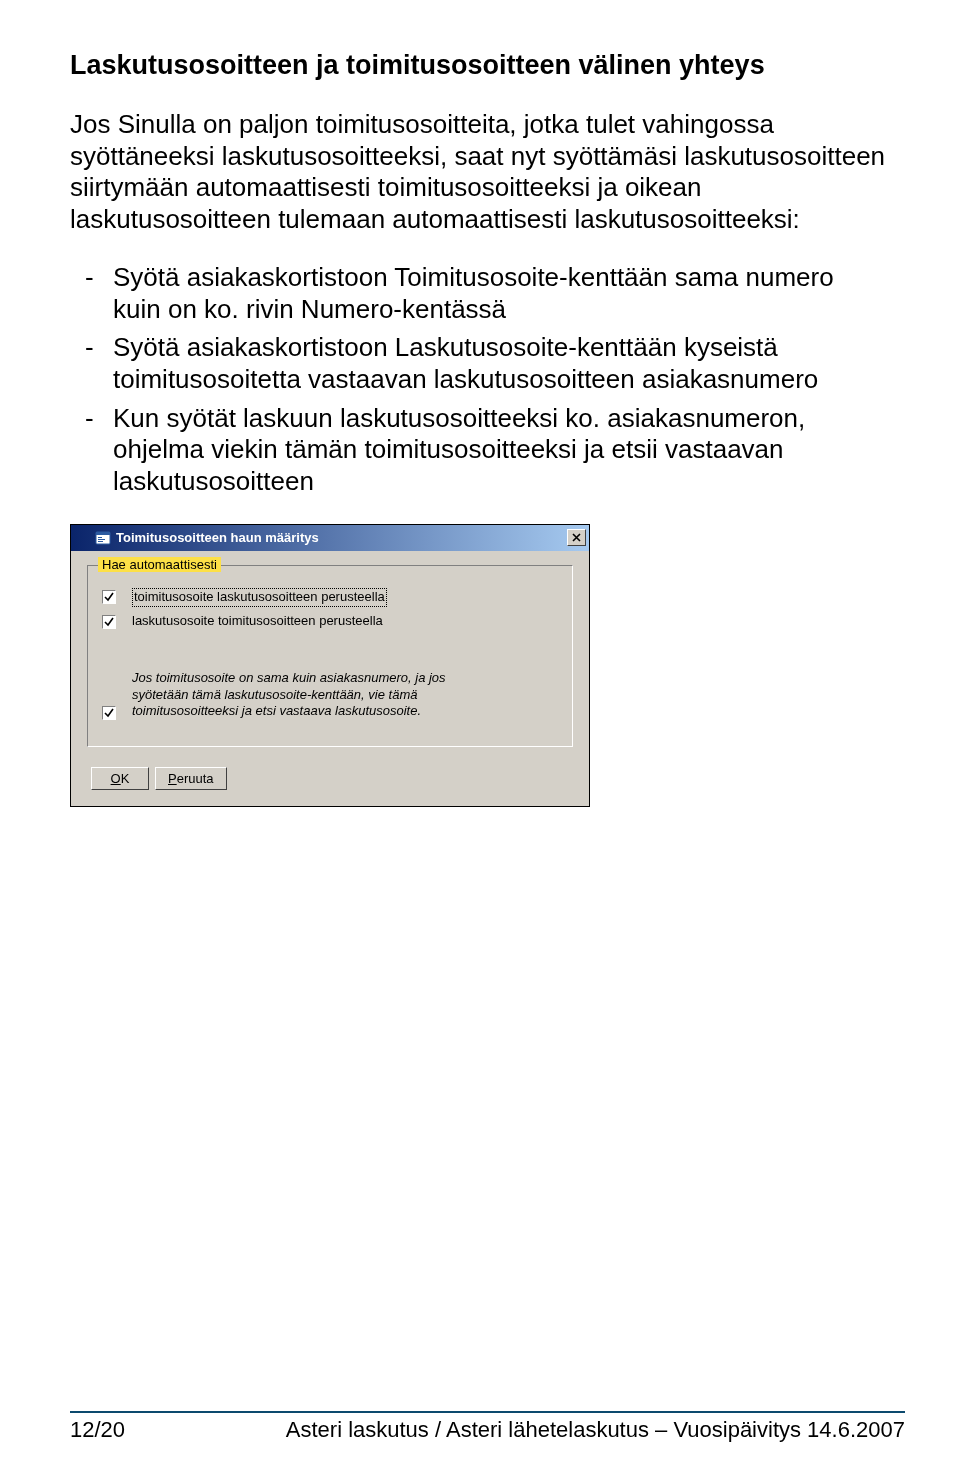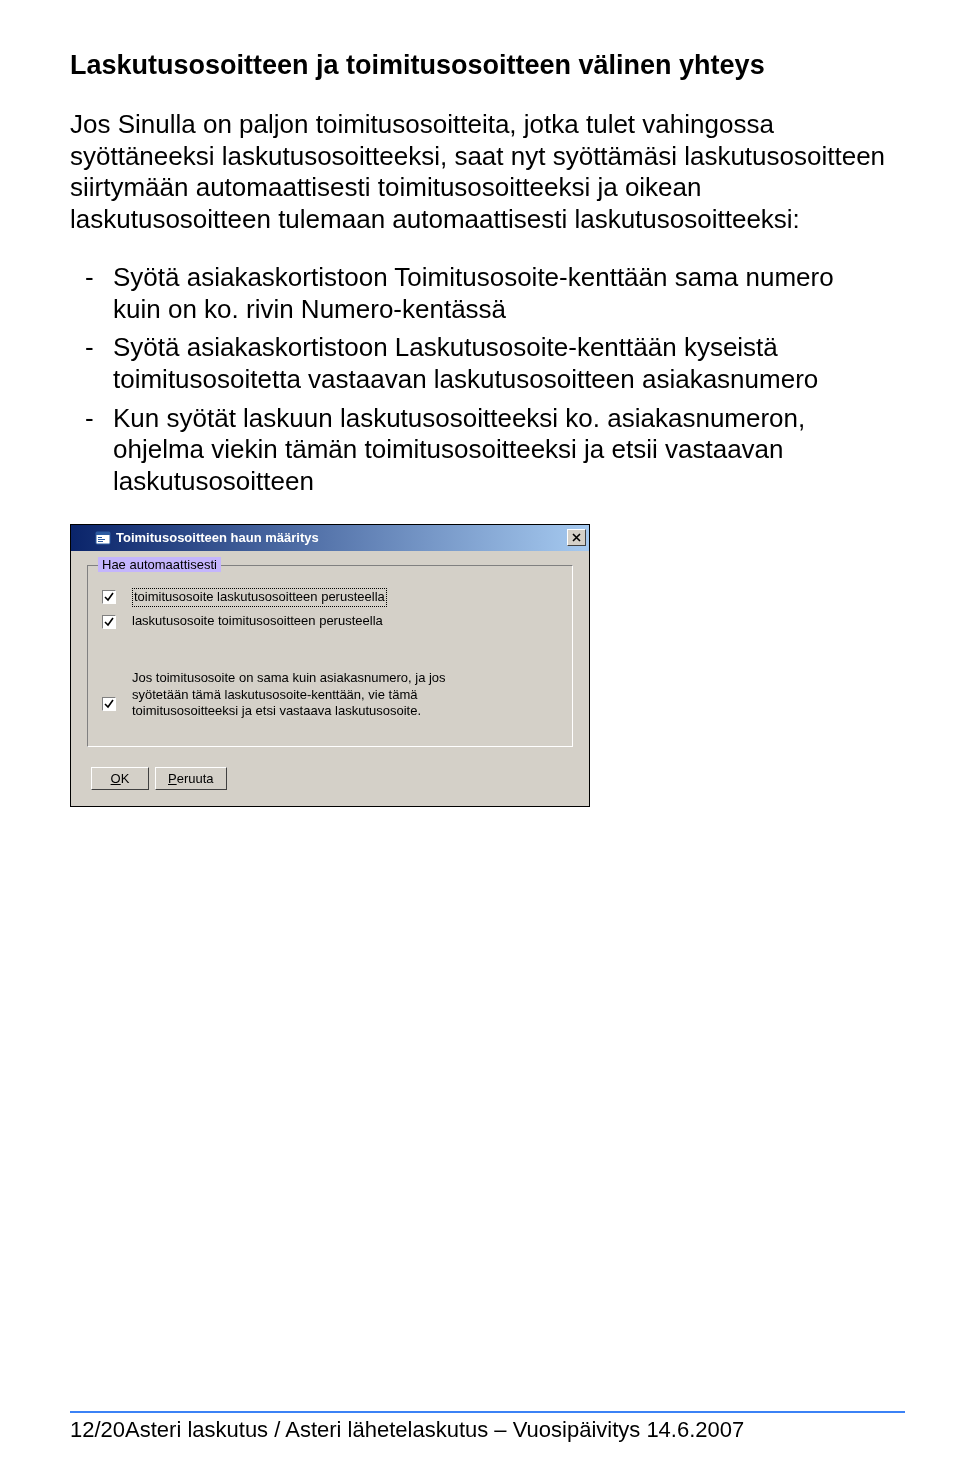--- a/index.html
+++ b/index.html
@@ -102,21 +102,21 @@
     border-right-color: #fff;
     border-bottom-color: #fff;
     position: relative;
     padding: 16px 14px 20px 14px;
     margin-bottom: 16px;
   }
   .groupbox .legend {
     position: absolute;
     top: -9px;
     left: 10px;
-    background: #c4b5fd;
+    background: #fde047;
     padding: 0 4px;
     font-size: 13px;
   }
   .chk-row {
     display: flex;
     align-items: flex-start;
     gap: 16px;
     margin: 6px 0;
   }
   .chk {
@@ -137,21 +137,22 @@
   .chk-label {
     font-size: 13px;
     line-height: 1.3;
   }
   .chk-label.dotted {
     border: 1px dotted #000;
     padding: 0 1px;
     display: inline-block;
   }
   .chk-row.multiline {
-    align-items: center;
+    align-items: flex-end;
+    font-style: italic;
   }
   .chk-row.multiline .chk {
     margin-top: 18px;
   }
   .multiline .chk-label {
     max-width: 330px;
   }
   .btn-row {
     display: flex;
     gap: 6px;
@@ -168,24 +169,25 @@
     font-family: Tahoma, Verdana, Arial, sans-serif;
     min-width: 58px;
     text-align: center;
   }
   .win-btn .ul { text-decoration: underline; }
   .footer {
     position: absolute;
     left: 70px;
     right: 55px;
     bottom: 35px;
-    border-top: 2px solid #3b82f6;
+    border-top: 2px solid #0c4a6e;
     padding-top: 4px;
     font-size: 22px;
     display: flex;
+    justify-content: space-between;
   }
 </style>
 </head>
 <body>
 
 <div class="page">
 
   <h1>Laskutusosoitteen ja toimitusosoitteen välinen yhteys</h1>
 
   <p class="para">Jos Sinulla on paljon toimitusosoitteita, jotka tulet vahingossa syöttäneeksi laskutusosoitteeksi, saat nyt syöttämäsi laskutusosoitteen siirtymään automaattisesti toimitusosoitteeksi ja oikean laskutusosoitteen tulemaan automaattisesti laskutusosoitteeksi:</p>

